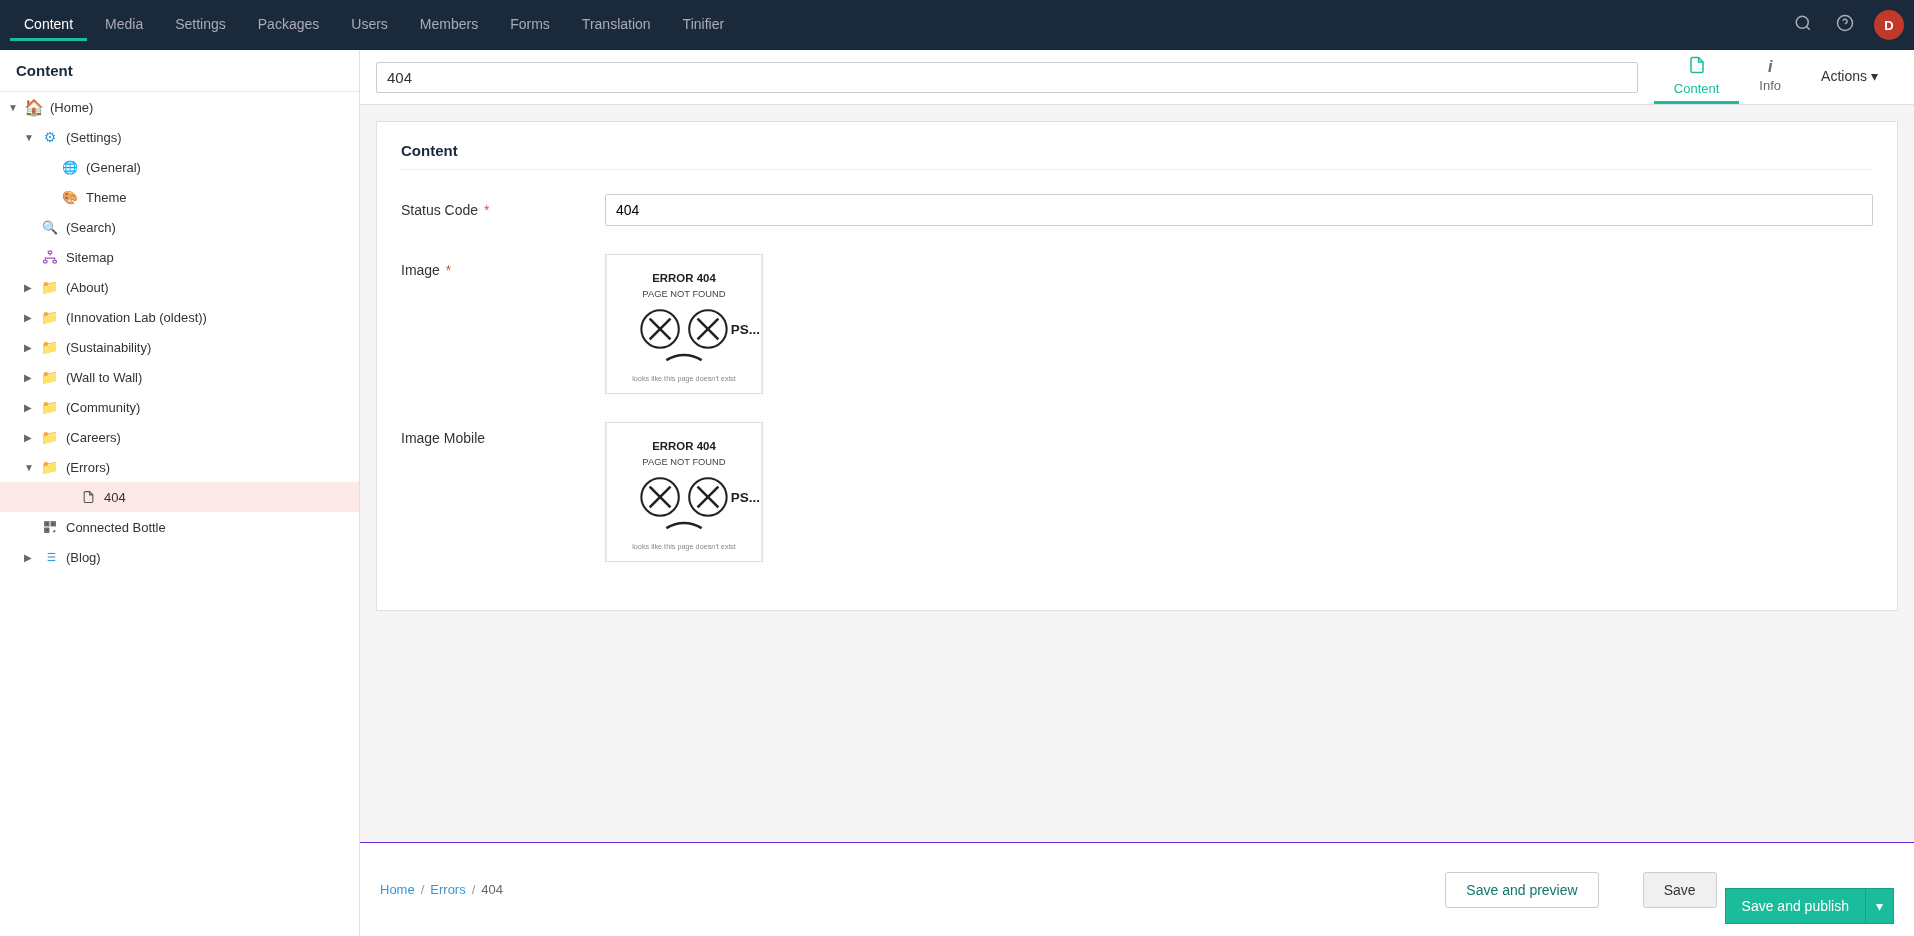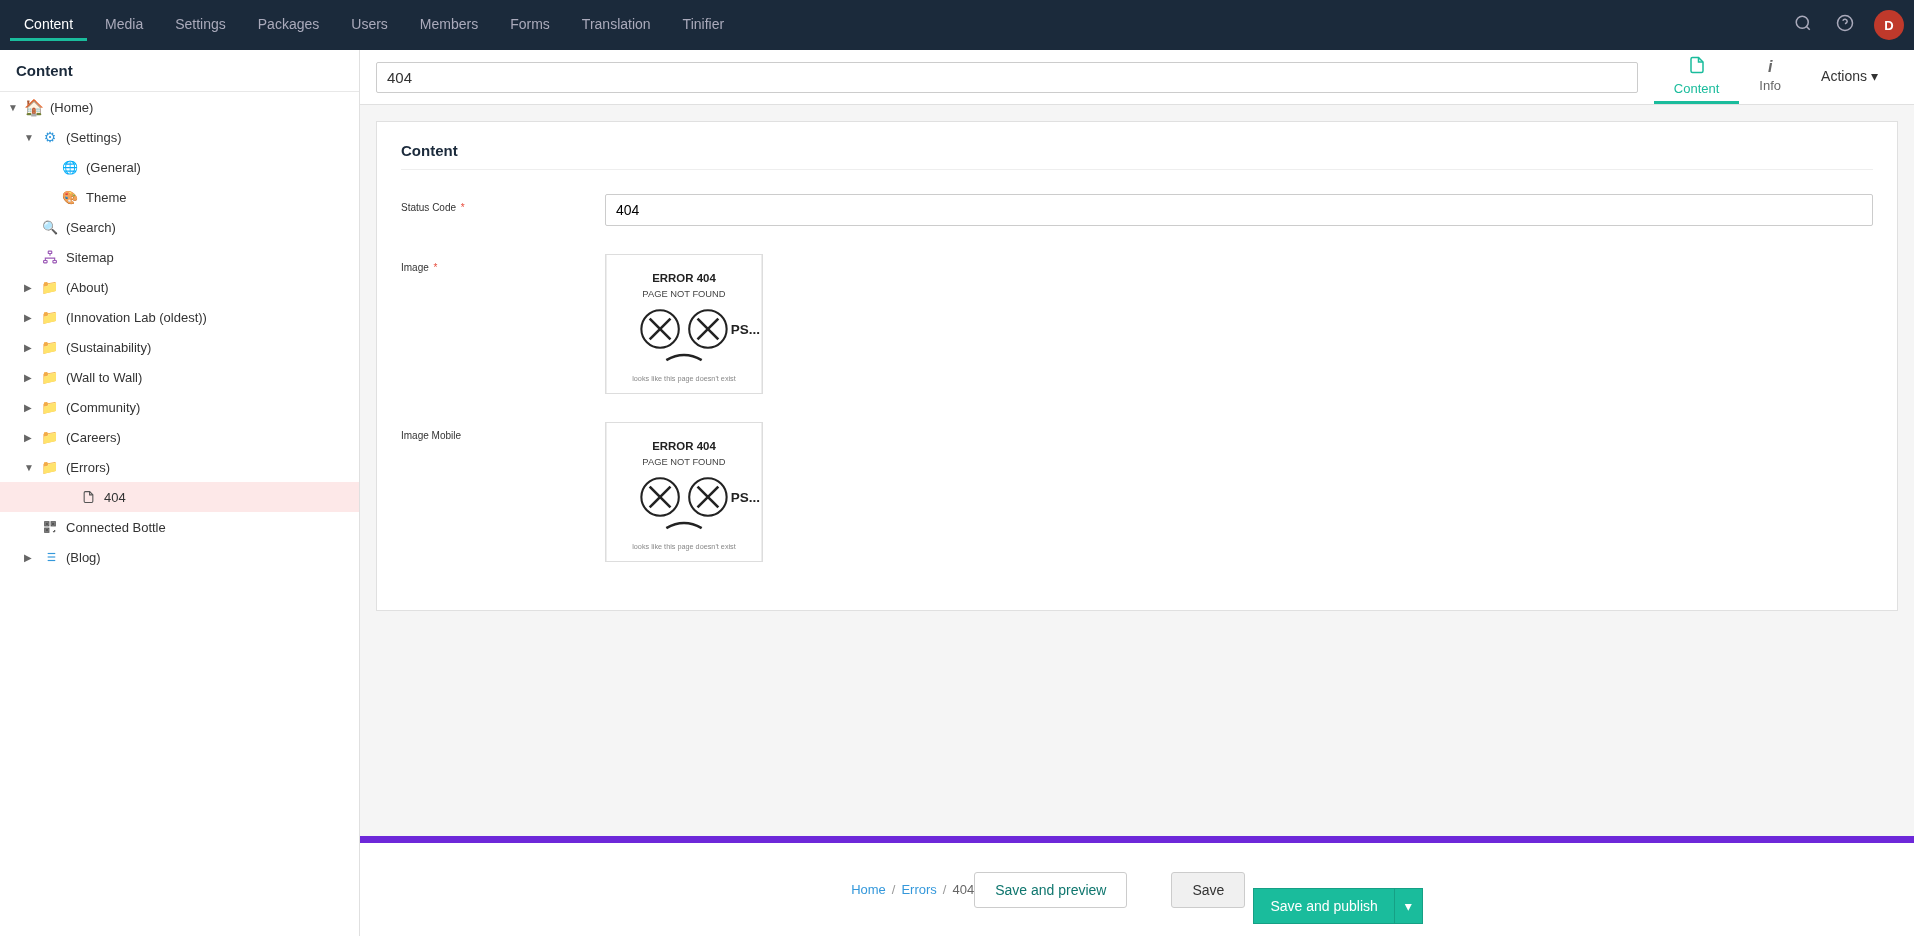--- a/index.html
+++ b/index.html
@@ -153,44 +153,44 @@
     }
 
     .field-row {
       display: flex;
       align-items: flex-start;
       margin-bottom: 28px;
       gap: 24px;
     }
     .field-label {
       width: 180px;
-      font-size: 10px;
+      font-size: 14px;
       color: #333;
       padding-top: 8px;
       flex-shrink: 0;
     }
     .field-required { color: #e74c3c; margin-left: 2px; }
     .field-control { flex: 1; }
     .text-input {
       width: 100%;
       border: 1px solid #ccc;
       padding: 7px 10px;
       font-size: 14px;
       border-radius: 2px;
       outline: none;
     }
 
     
     .content-footer {
       background: #fff;
-      border-top: 7px solid #6d28d9;
+      border-top: 1px solid #6d28d9;
       padding: 12px 20px;
       display: flex;
       align-items: center;
-      justify-content: center;
+      justify-content: space-between;
       flex-shrink: 0;
     }
     .breadcrumb { display: flex; align-items: center; gap: 6px; font-size: 13px; }
     .breadcrumb-link { color: #3498db; cursor: pointer; text-decoration: none; }
     .breadcrumb-sep { color: #999; }
     .breadcrumb-current { color: #666; }
     .footer-actions { display: flex; align-items: center; gap: 8px; }
     .btn {
       padding: 9px 20px;
       border-radius: 3px;

